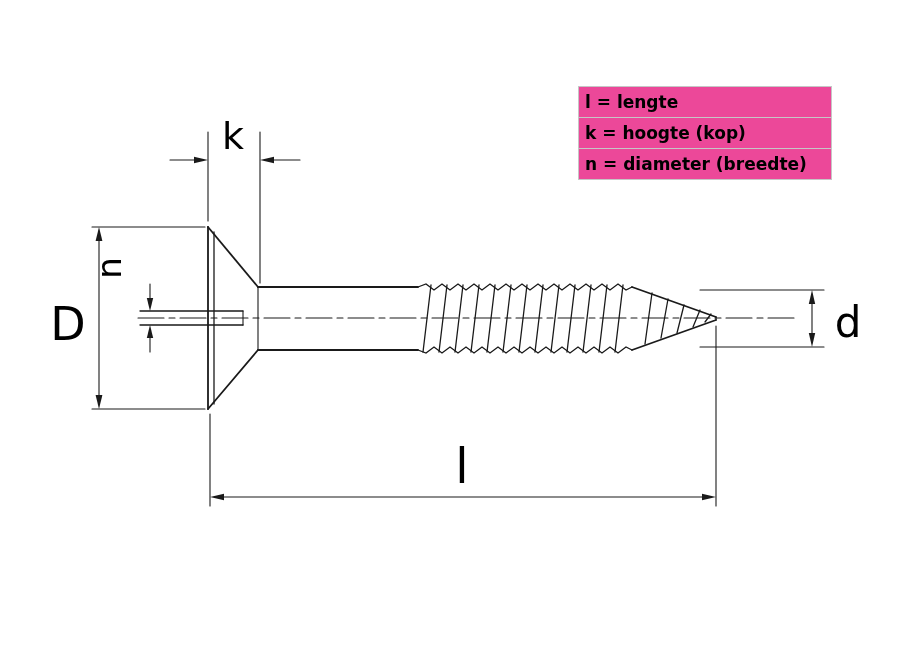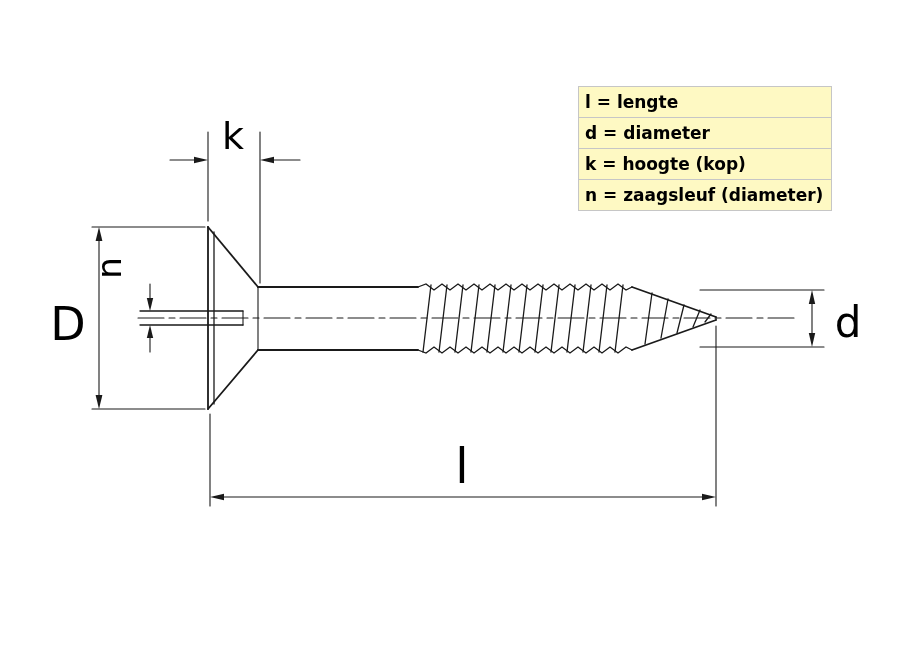--- a/index.html
+++ b/index.html
@@ -13,21 +13,21 @@
           font-family:"DejaVu Sans", sans-serif;}
   #drawing{position:absolute;left:0;top:0;}
   
   .ln{stroke:var(--line,#1a1a1a);fill:none;stroke-linecap:round;}
   .w17{stroke-width:1.8;}
   .w13{stroke-width:1.3;}
   .w11{stroke-width:1.1;}
   .ar{fill:var(--line,#1a1a1a);stroke:none;}
   .lab{fill:var(--text,#000);font-family:"DejaVu Sans", sans-serif;}
   
-  .legend{position:absolute;left:578px;top:86px;width:252px;background:#fef9c3;
+  .legend{position:absolute;left:578px;top:86px;width:252px;background:#ec4899;
           border:1px solid var(--legend_border);
           font-family:"DejaVu Sans", sans-serif;font-weight:bold;font-size:17px;color:var(--text);}
   .legend-row{height:30px;line-height:30px;padding-left:6px;border-bottom:1px solid var(--legend_border);
               white-space:nowrap;}
   .legend-row:last-child{border-bottom:none;}
 </style>
 </head>
 <body>
 
 <div id="canvas">
@@ -127,18 +127,17 @@
       <line class="ln w11" x1="716" y1="326" x2="716" y2="506"></line>
       <line class="ln w11" x1="224" y1="497" x2="702" y2="497"></line>
       <polygon class="ar" points="210,497 224,493.8 224,500.2"></polygon>
       <polygon class="ar" points="716,497 702,493.8 702,500.2"></polygon>
       <text class="lab" x="462" y="466" font-size="48" text-anchor="middle" dominant-baseline="central">l</text>
     </g>
   </svg>
 
   <div class="legend">
     <div class="legend-row">l = lengte</div>
-    <div class="legend-row">d = diameter</div>
     <div class="legend-row">k = hoogte (kop)</div>
-    <div class="legend-row">n = zaagsleuf (diameter)</div>
+    <div class="legend-row">n = diameter (breedte)</div>
   </div>
 
 </div>
 
 </body></html>

